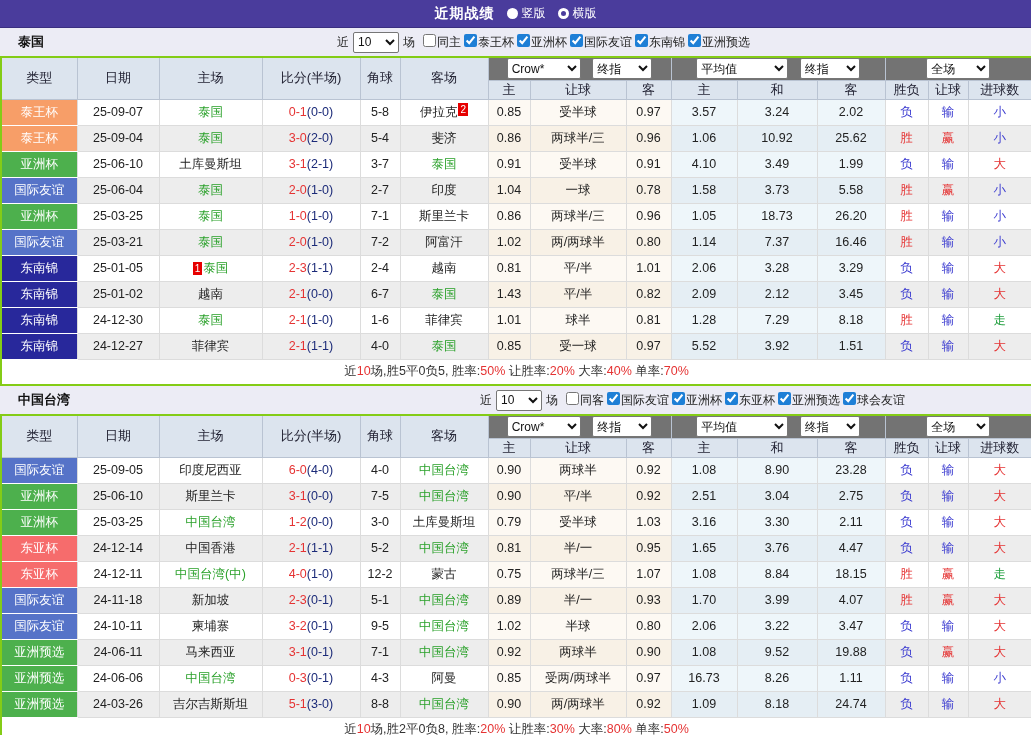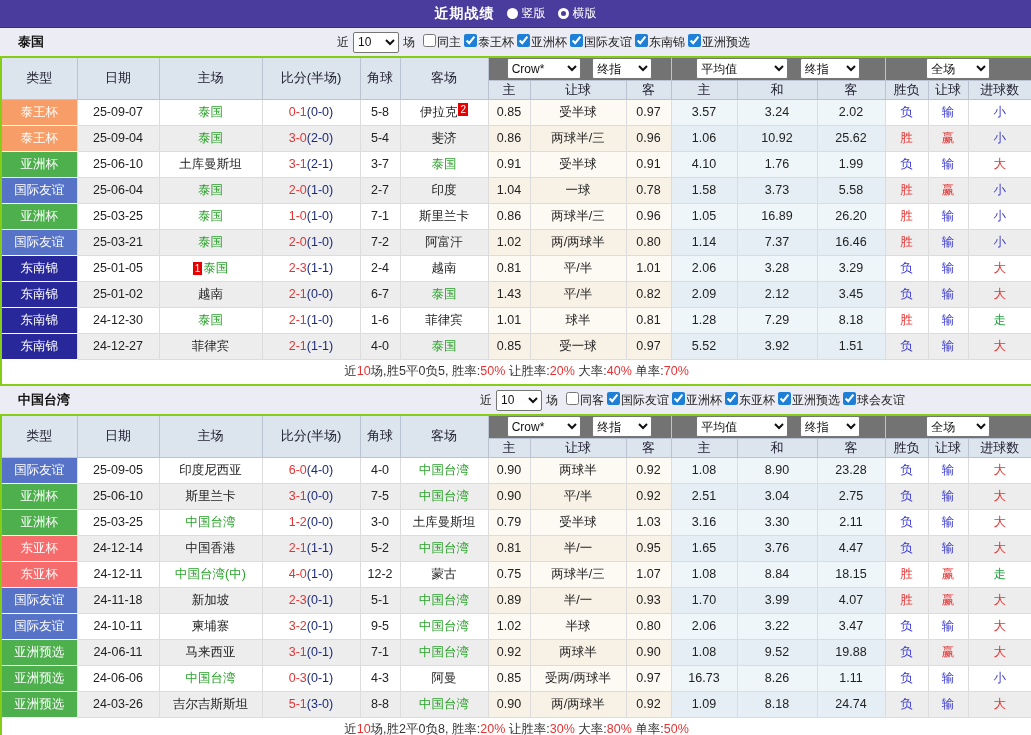--- a/index.html
+++ b/index.html
@@ -181,21 +181,21 @@
           <td class="c-type" style="background: rgb(77, 176, 77);">亚洲杯</td>
           <td class="plain">25-06-10</td>
           <td class="plain"><span>土库曼斯坦</span></td>
           <td class="plain"><span class="ft">3-1</span><span class="ht">(2-1)</span></td>
           <td class="plain">3-7</td>
           <td class="plain"><span class="hl">泰国</span></td>
           <td class="crow">0.91</td>
           <td class="crow">受半球</td>
           <td class="crow">0.91</td>
           <td class="avg">4.10</td>
-          <td class="avg">1.76</td>
+          <td class="avg">3.49</td>
           <td class="avg">1.99</td>
           <td class="plain" style="color: rgb(59, 59, 208);">负</td>
           <td class="plain" style="color: rgb(59, 59, 208);">输</td>
           <td class="plain" style="color: rgb(229, 51, 51);">大</td>
         </tr>
         <tr>
           <td class="c-type" style="background: rgb(86, 115, 200);">国际友谊</td>
           <td class="plain">25-06-04</td>
           <td class="plain"><span class="hl">泰国</span></td>
           <td class="plain"><span class="ft">2-0</span><span class="ht">(1-0)</span></td>
@@ -215,21 +215,21 @@
           <td class="c-type" style="background: rgb(77, 176, 77);">亚洲杯</td>
           <td class="plain">25-03-25</td>
           <td class="plain"><span class="hl">泰国</span></td>
           <td class="plain"><span class="ft">1-0</span><span class="ht">(1-0)</span></td>
           <td class="plain">7-1</td>
           <td class="plain"><span>斯里兰卡</span></td>
           <td class="crow">0.86</td>
           <td class="crow">两球半/三</td>
           <td class="crow">0.96</td>
           <td class="avg">1.05</td>
-          <td class="avg">16.89</td>
+          <td class="avg">18.73</td>
           <td class="avg">26.20</td>
           <td class="plain" style="color: rgb(229, 51, 51);">胜</td>
           <td class="plain" style="color: rgb(59, 59, 208);">输</td>
           <td class="plain" style="color: rgb(59, 59, 208);">小</td>
         </tr>
         <tr>
           <td class="c-type" style="background: rgb(86, 115, 200);">国际友谊</td>
           <td class="plain">25-03-21</td>
           <td class="plain"><span class="hl">泰国</span></td>
           <td class="plain"><span class="ft">2-0</span><span class="ht">(1-0)</span></td>

